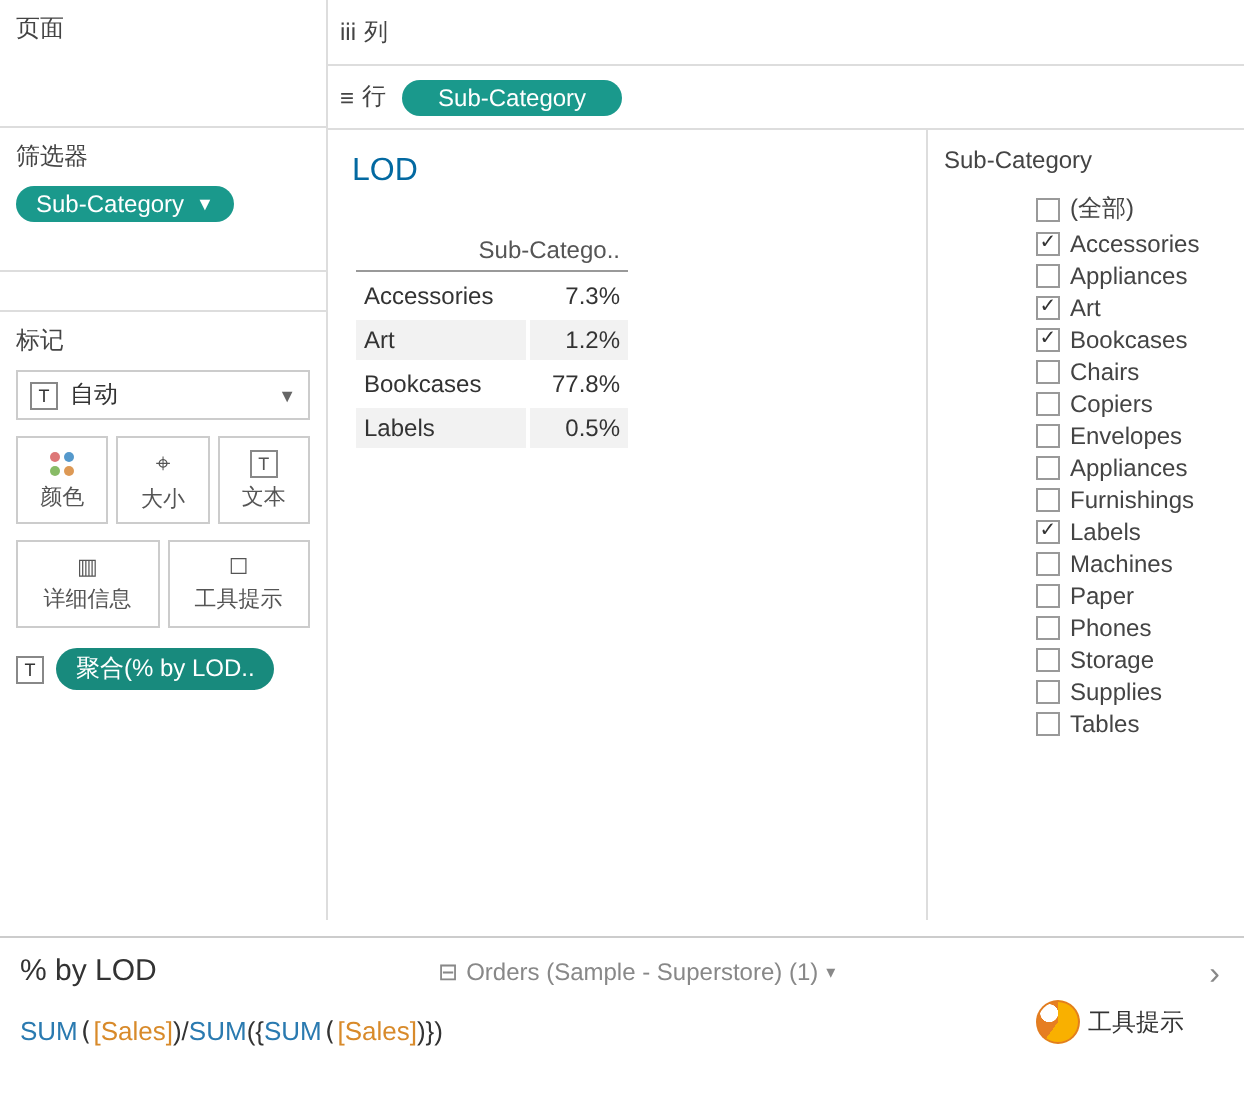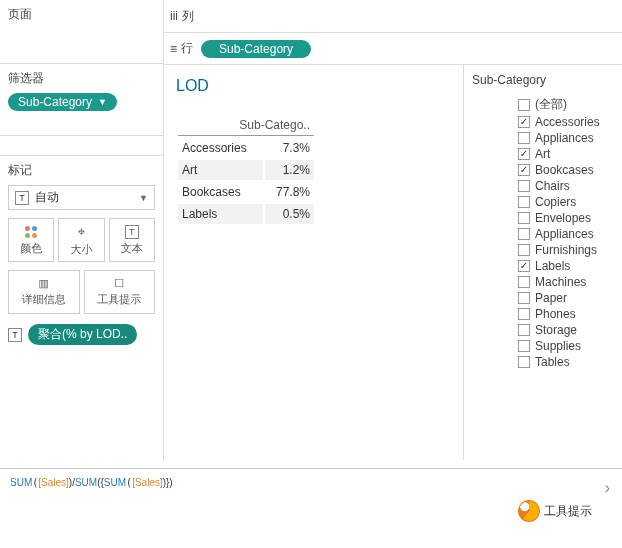--- a/index.html
+++ b/index.html
@@ -35,21 +35,21 @@
   .marks-cell { border: 1px solid #ccc; height: 44px; display: flex; flex-direction: column; align-items: center; justify-content: center; gap: 2px; font-size: 11px; color: #555; }
   .marks-grid2 { display: grid; grid-template-columns: repeat(2, 1fr); gap: 4px; margin-bottom: 10px; }
   .icon-dots { display: inline-block; width: 14px; height: 14px; position: relative; }
   .icon-dots::before { content: ""; position: absolute; width: 5px; height: 5px; background: #d77; border-radius: 50%; top: 1px; left: 1px; box-shadow: 7px 0 0 #59c, 0 7px 0 #8b6, 7px 7px 0 #d95; }
   .t-icon { border: 1px solid #888; width: 14px; height: 14px; display: inline-flex; align-items: center; justify-content: center; font-size: 9px; }
   .section-spacer { height: 20px; border-bottom: 1px solid #ddd; }
   .formula-bar { position: absolute; left: 0; right: 0; bottom: 0; height: 80px; border-top: 1px solid #ccc; padding: 8px 10px; }
   .formula-name { display: flex; align-items: center; gap: 10px; margin-bottom: 14px; }
   .formula-name input { font-size: 15px; border: none; outline: none; flex: 0 0 190px; color: #333; }
   .formula-src { color: #888; font-size: 12px; display: flex; align-items: center; gap: 4px; }
-  .formula-expr { font-family: Consolas, monospace; font-size: 10px; }
+  .formula-expr { font-family: Consolas, monospace; font-size: 13px; }
   .fn { color: #2a7ab0; }
   .field { color: #d88a2a; }
   .arrow-right { position: absolute; right: 12px; top: 10px; color: #888; font-size: 16px; }
   .watermark { position: absolute; right: 30px; bottom: 26px; display: flex; align-items: center; gap: 4px; font-size: 12px; color: #333; }
   .wm-icon { width: 22px; height: 22px; background: radial-gradient(circle at 30% 30%, #fff 0 20%, transparent 21%), conic-gradient(#f9b000 0 60%, #e67e22 60% 100%); border-radius: 50%; box-shadow: 0 0 0 1px #e27d20 inset; display: inline-block; }
 </style>
 </head>
 <body>
 
 <div class="layout">
@@ -224,20 +224,28 @@
               <span class="checkbox"></span>
               <span>Tables</span>
             </div>
           </div>
       </div>
     </div>
   </div>
 </div>
 
 <div class="formula-bar">
+  <div class="formula-name">
+    <input value="% by LOD" style="">
+    <span class="formula-src">
+      <span>⊟</span>
+      <span>Orders (Sample - Superstore) (1)</span>
+      <span style="font-size:9px;">▾</span>
+    </span>
+  </div>
   <div class="formula-expr">
     <span class="fn">SUM</span>(<span class="field">[Sales]</span><span>)/</span><span class="fn">SUM</span><span>({</span><span class="fn">SUM</span>(<span class="field">[Sales]</span><span>)})</span>
   </div>
   <span class="arrow-right">›</span>
 </div>
 
 <div class="watermark">
   <span class="wm-icon"></span>
   <span>工具提示</span>
 </div>

